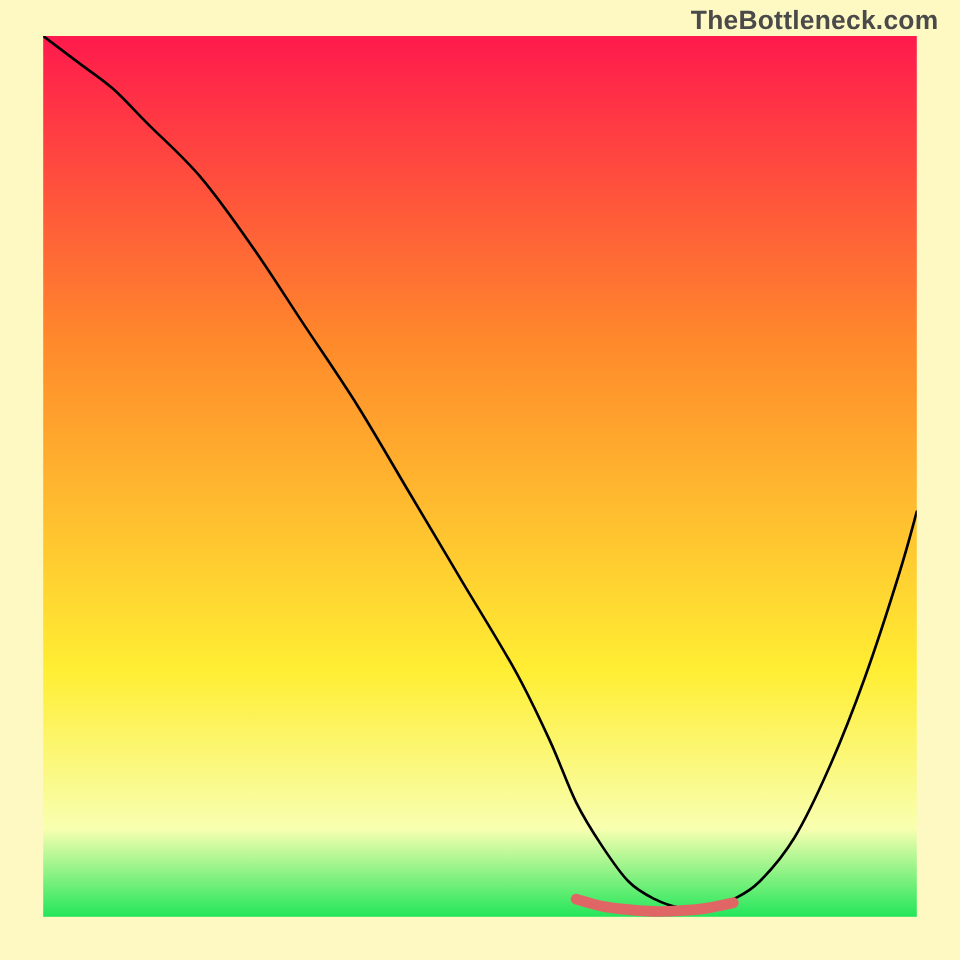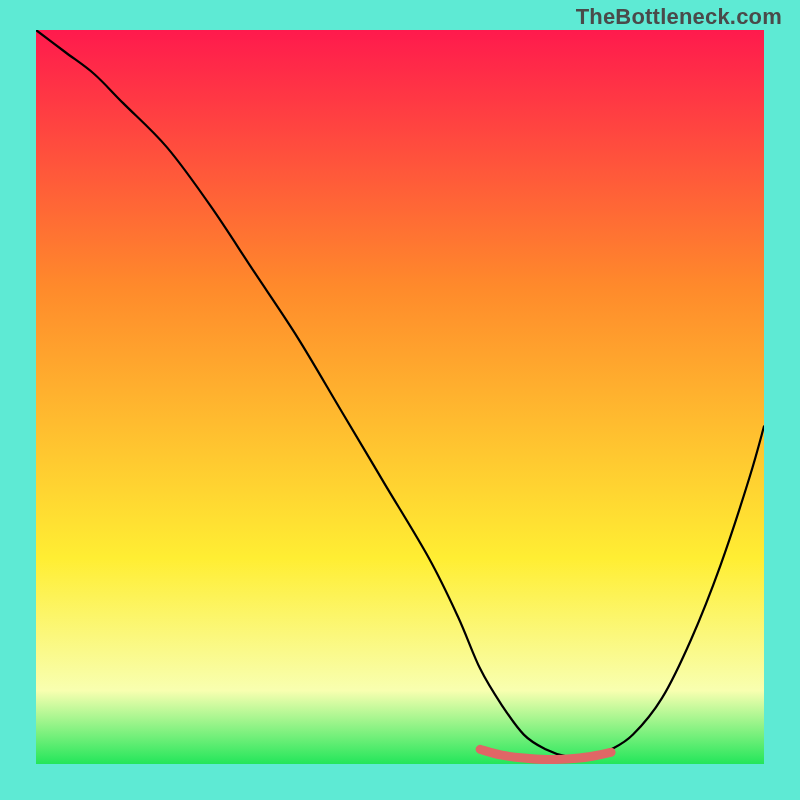--- a/index.html
+++ b/index.html
@@ -8,21 +8,21 @@
     width: 800px;
     height: 800px;
     background: #000;
     font-family: Arial, Helvetica, sans-serif;
     overflow: hidden;
   }
   .frame {
     position: relative;
     width: 800px;
     height: 800px;
-    background: #5eead4;
+    background: #fef9c3;
   }
   .watermark {
     position: absolute;
     top: 4px;
     right: 18px;
     color: #4a4a4a;
     font-size: 22px;
     font-weight: 600;
     letter-spacing: 0.2px;
     user-select: none;

